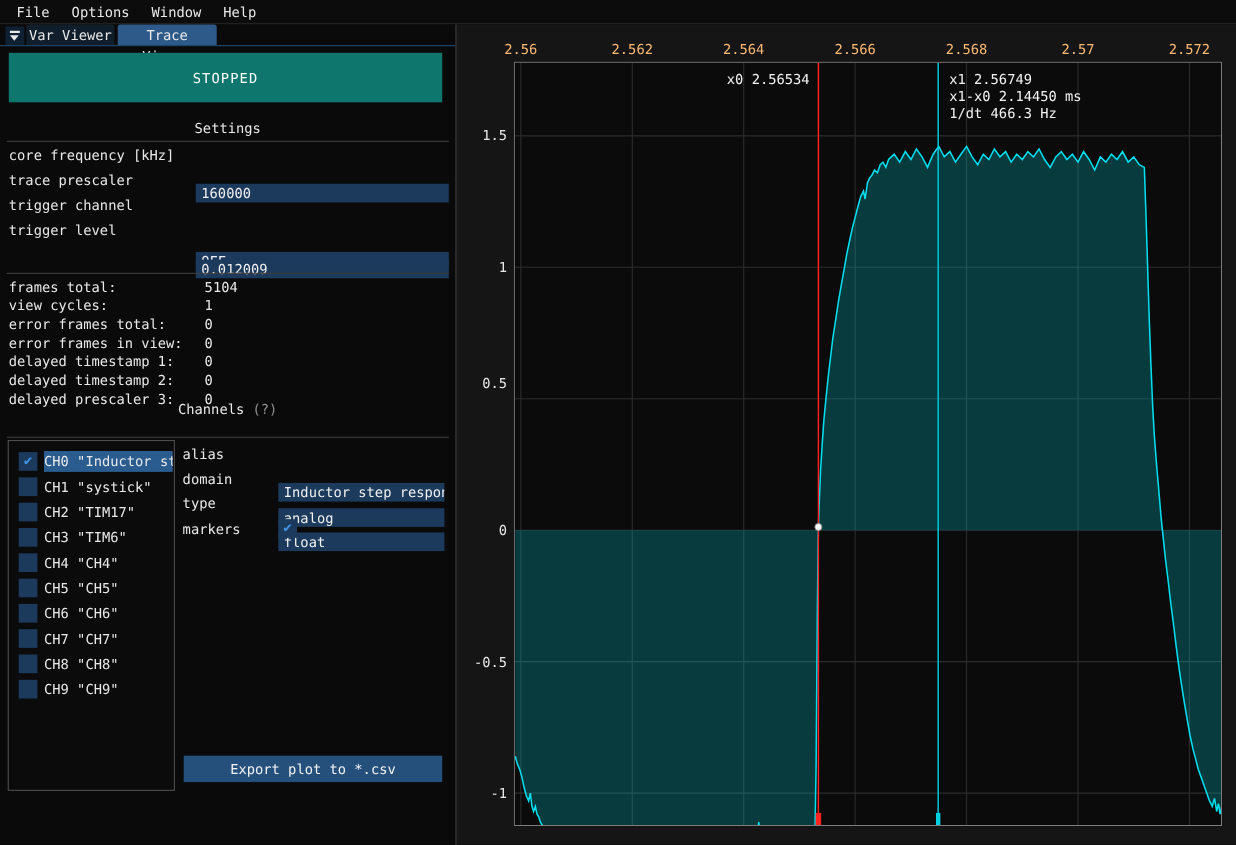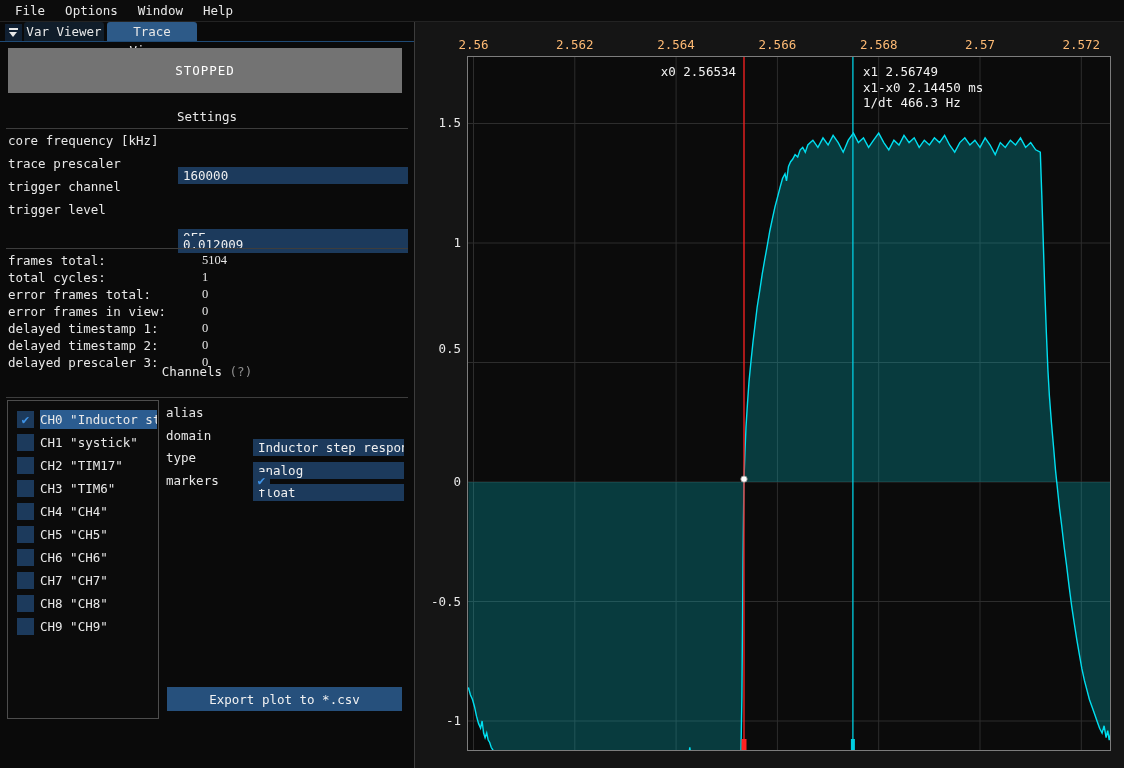--- a/index.html
+++ b/index.html
@@ -14,27 +14,27 @@
   .left-panel{position:absolute;left:0;top:22px;width:414px;height:746px;background:#0a0a0a;box-sizing:border-box;}
   .tabbar{position:absolute;left:0;top:0;width:414px;height:19px;}
   .tab-underline{position:absolute;left:0;top:19px;width:414px;height:1px;background:#1f4a75;}
   .tab-list-btn{position:absolute;left:5px;top:2px;width:17px;height:17px;background:#102033;display:flex;align-items:center;justify-content:center;}
   .tab-icon{width:9px;height:9px;position:relative;display:block;}
   .tab-icon::before{content:"";position:absolute;left:0;top:0;width:9px;height:2px;background:#e8e8e8;}
   .tab-icon::after{content:"";position:absolute;left:0;top:4px;border-left:4.5px solid transparent;border-right:4.5px solid transparent;border-top:5px solid #e8e8e8;}
   .tab{position:absolute;top:0;height:19px;line-height:19px;text-align:center;border-radius:3px 3px 0 0;cursor:default;}
   .tab.inactive{left:24px;width:80px;background:#101d2a;}
   .tab.active{left:107px;width:90px;background:#2d5a88;}
-  .stopped-btn{position:absolute;left:8px;top:26px;width:394px;height:45px;background:#737373;
+  .stopped-btn{position:absolute;left:8px;top:26px;width:394px;height:45px;background:#0f766e;
                display:flex;align-items:center;justify-content:center;color:#fff;letter-spacing:1px;cursor:pointer;}
   .sec-title{position:absolute;left:0;width:414px;height:14px;line-height:14px;text-align:center;}
   .sec-help{color:#8f8f8f;}
   .sep{position:absolute;left:6px;width:402px;height:1px;background:#3d3d3d;}
   .row-label{position:absolute;left:8px;height:17px;line-height:17px;white-space:nowrap;}
-  .row-value{position:absolute;left:202px;height:17px;line-height:17px;font-family:Liberation Serif, serif;}
+  .row-value{position:absolute;left:186px;height:17px;line-height:17px;}
   .field{position:absolute;height:17px;line-height:17px;background:#1c3a5c;color:#f0f0f0;
          padding-left:5px;box-sizing:border-box;white-space:nowrap;overflow:hidden;cursor:text;margin-top:35px;}
   .field.settings{left:178px;width:230px;}
   .field.detail{left:253px;width:151px;}
   .listbox{position:absolute;left:7px;top:378px;width:152px;height:319px;background:#0b0b0b;
            border:1px solid #4d4d4d;box-sizing:border-box;padding-top:7px;overflow:hidden;}
   .ch-row{height:23px;display:flex;align-items:center;padding-left:9px;}
   .cb{width:17px;height:17px;background:#1c3a5c;flex:0 0 17px;display:flex;align-items:center;justify-content:center;
       color:#3f93e6;font-size:13px;line-height:17px;cursor:pointer;}
   .ch-label{flex:1;margin-left:6px;height:19px;line-height:19px;white-space:nowrap;overflow:hidden;cursor:default;}
@@ -85,21 +85,21 @@
   <div class="field settings" style="top:110px">160000</div>
   <div class="row-label" style="top:133px">trace prescaler</div>
   <div class="row-label" style="top:156px">trigger channel</div>
   <div class="field settings" style="top:172px">OFF</div>
   <div class="row-label" style="top:179px">trigger level</div>
   <div class="field settings" style="top:179px">0.012009</div>
 
   <div class="sep" style="top:226px"></div>
   <div class="row-label" style="top:230px">frames total:</div>
   <div class="row-value" style="top:230px">5104</div>
-  <div class="row-label" style="top:247px">total cycles:</div>
+  <div class="row-label" style="top:247px">view cycles:</div>
   <div class="row-value" style="top:247px">1</div>
   <div class="row-label" style="top:264px">error frames total:</div>
   <div class="row-value" style="top:264px">0</div>
   <div class="row-label" style="top:281px">error frames in view:</div>
   <div class="row-value" style="top:281px">0</div>
   <div class="row-label" style="top:298px">delayed timestamp 1:</div>
   <div class="row-value" style="top:298px">0</div>
   <div class="row-label" style="top:315px">delayed timestamp 2:</div>
   <div class="row-value" style="top:315px">0</div>
   <div class="row-label" style="top:332px">delayed prescaler 3:</div>

